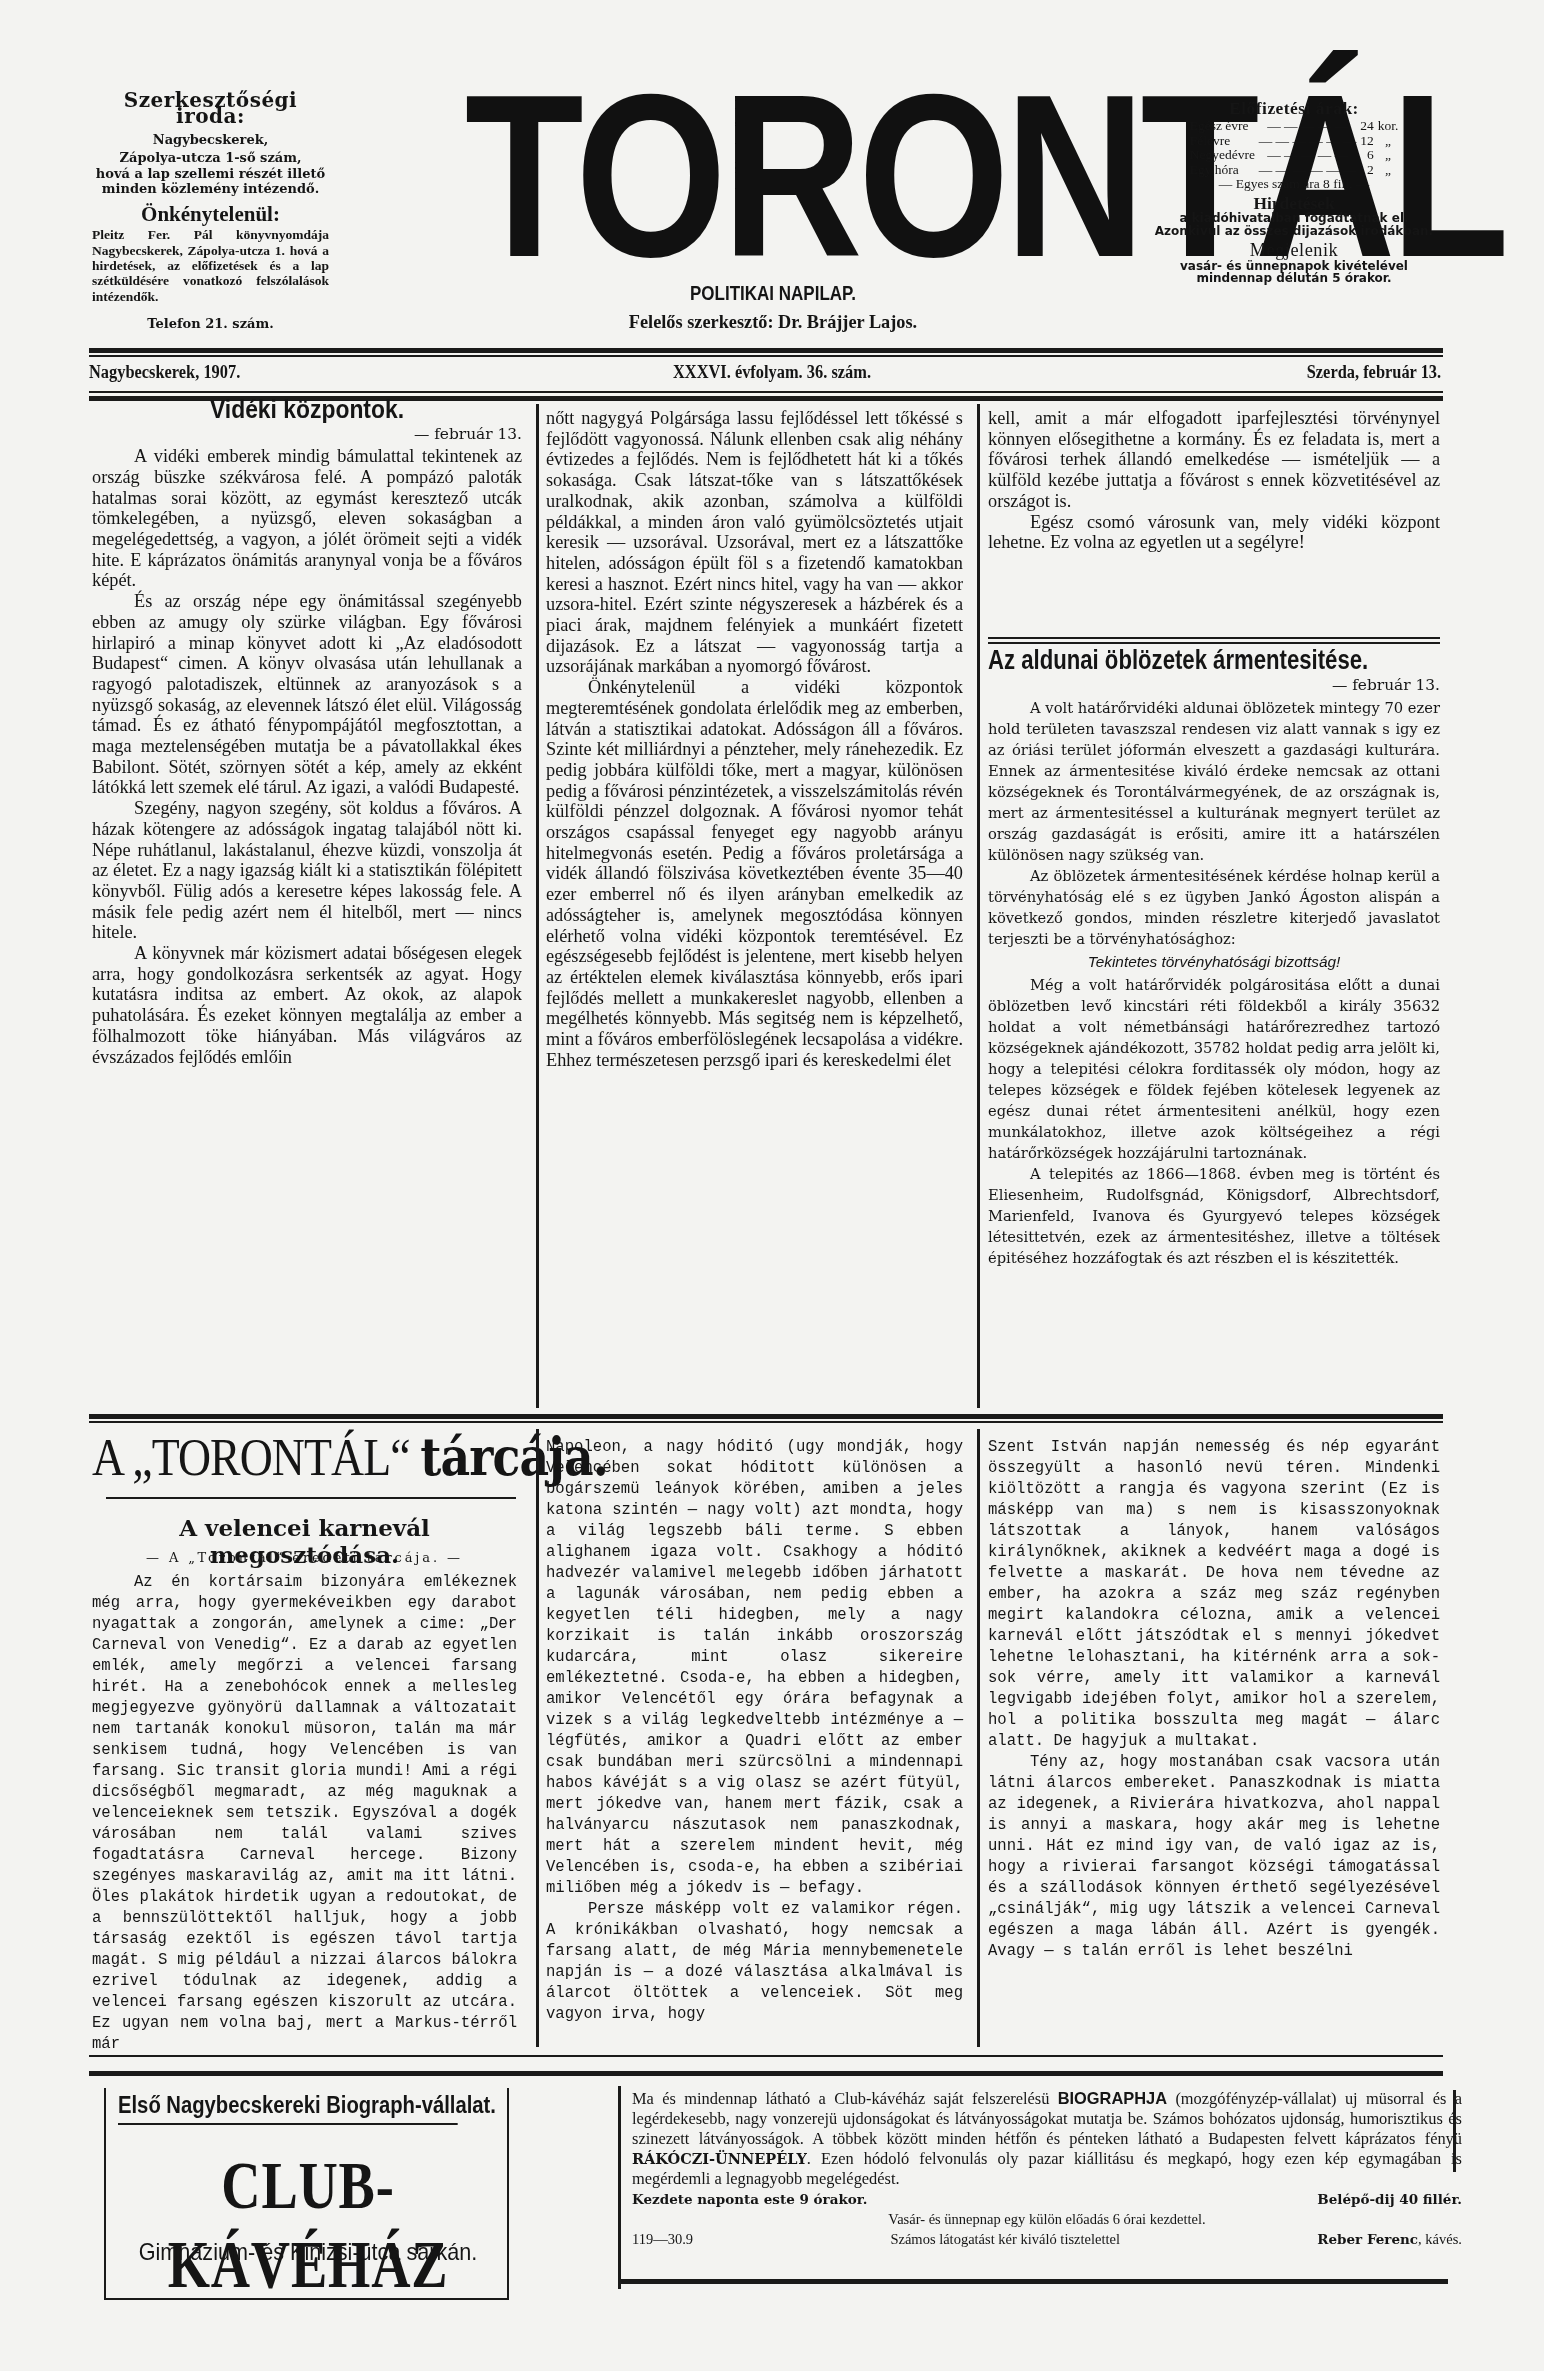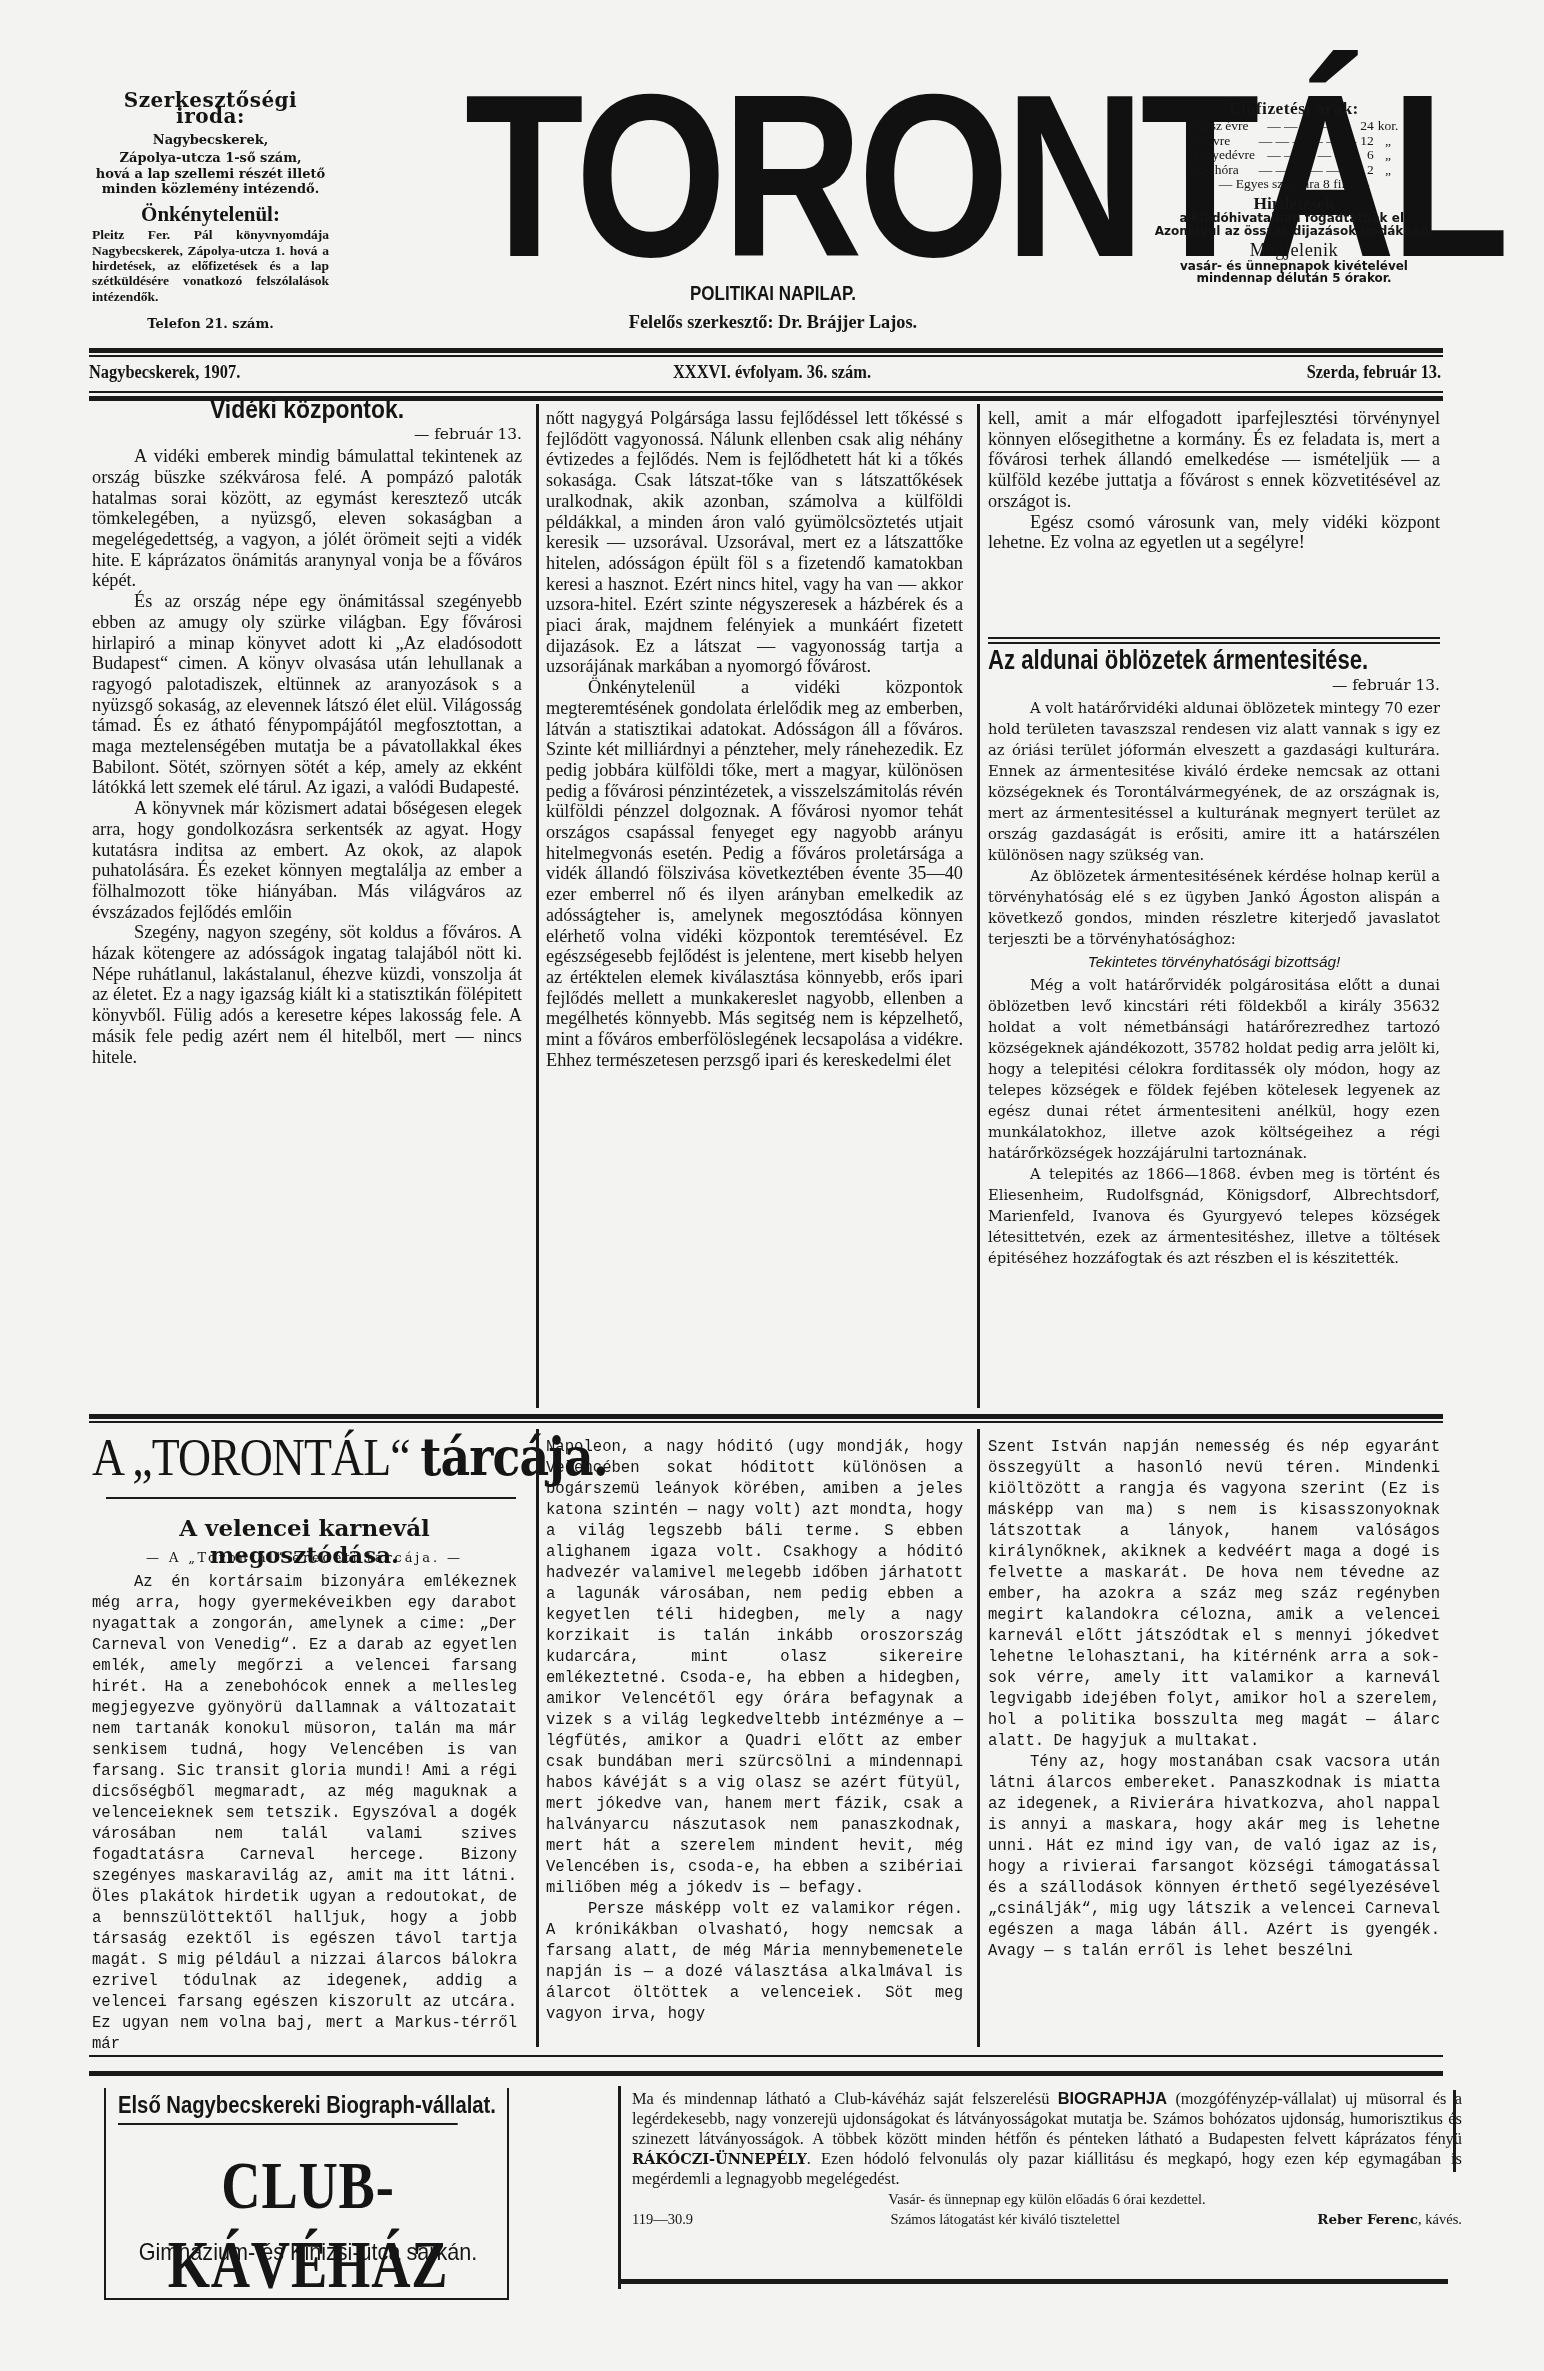--- a/index.html
+++ b/index.html
@@ -112,22 +112,22 @@
 <div class="rule thick" style="left:89px;top:396px;width:1354px;"></div>
 
 <div class="vrule" style="left:536px;top:404px;height:1004px;"></div>
 <div class="vrule" style="left:977px;top:404px;height:1004px;"></div>
 
 <div class="col" style="left:92px;top:399px;width:430px;">
   <div class="hl">Vidéki központok.</div>
   <div class="date">— február 13.</div>
   <p>A vidéki emberek mindig bámulattal tekintenek az ország büszke székvárosa felé. A pompázó paloták hatalmas sorai között, az egymást keresztező utcák tömkelegében, a nyüzsgő, eleven sokaságban a megelégedettség, a vagyon, a jólét örömeit sejti a vidék hite. E káprázatos önámitás aranynyal vonja be a főváros képét.</p>
   <p>És az ország népe egy önámitással szegényebb ebben az amugy oly szürke világban. Egy fővárosi hirlapiró a minap könyvet adott ki „Az eladósodott Budapest“ cimen. A könyv olvasása után lehullanak a ragyogó palotadiszek, eltünnek az aranyozások s a nyüzsgő sokaság, az elevennek látszó élet elül. Világosság támad. És ez átható fénypompájától megfosztottan, a maga meztelenségében mutatja be a pávatollakkal ékes Babilont. Sötét, szörnyen sötét a kép, amely az ekként látókká lett szemek elé tárul. Az igazi, a valódi Budapesté.</p>
+  <p>Szegény, nagyon szegény, söt koldus a főváros. A házak kötengere az adósságok ingatag talajából nött ki. Népe ruhátlanul, lakástalanul, éhezve küzdi, vonszolja át az életet. Ez a nagy igazság kiált ki a statisztikán fölépitett könyvből. Fülig adós a keresetre képes lakosság fele. A másik fele pedig azért nem él hitelből, mert — nincs hitele.</p>
   <p>A könyvnek már közismert adatai bőségesen elegek arra, hogy gondolkozásra serkentsék az agyat. Hogy kutatásra inditsa az embert. Az okok, az alapok puhatolására. És ezeket könnyen megtalálja az ember a fölhalmozott töke hiányában. Más világváros az évszázados fejlődés emlőin</p>
-  <p>Szegény, nagyon szegény, söt koldus a főváros. A házak kötengere az adósságok ingatag talajából nött ki. Népe ruhátlanul, lakástalanul, éhezve küzdi, vonszolja át az életet. Ez a nagy igazság kiált ki a statisztikán fölépitett könyvből. Fülig adós a keresetre képes lakosság fele. A másik fele pedig azért nem él hitelből, mert — nincs hitele.</p>
 </div>
 
 <div class="col" style="left:546px;top:408px;width:417px;">
   <p class="ni">nőtt nagygyá Polgársága lassu fejlődéssel lett tőkéssé s fejlődött vagyonossá. Nálunk ellenben csak alig néhány évtizedes a fejlődés. Nem is fejlődhetett hát ki a tőkés sokasága. Csak látszat-tőke van s látszattőkések uralkodnak, akik azonban, számolva a külföldi példákkal, a minden áron való gyümölcsöztetés utjait keresik — uzsorával. Uzsorával, mert ez a látszattőke hitelen, adósságon épült föl s a fizetendő kamatokban keresi a hasznot. Ezért nincs hitel, vagy ha van — akkor uzsora-hitel. Ezért szinte négyszeresek a házbérek és a piaci árak, majdnem felényiek a munkáért fizetett dijazások. Ez a látszat — vagyonosság tartja a uzsorájának markában a nyomorgó fővárost.</p>
   <p>Önkénytelenül a vidéki központok megteremtésének gondolata érlelődik meg az emberben, látván a statisztikai adatokat. Adósságon áll a főváros. Szinte két milliárdnyi a pénzteher, mely ránehezedik. Ez pedig jobbára külföldi tőke, mert a magyar, különösen pedig a fővárosi pénzintézetek, a visszelszámitolás révén külföldi pénzzel dolgoznak. A fővárosi nyomor tehát országos csapással fenyeget egy nagyobb arányu hitelmegvonás esetén. Pedig a főváros proletársága a vidék állandó fölszivása következtében évente 35—40 ezer emberrel nő és ilyen arányban emelkedik az adósságteher is, amelynek megosztódása könnyen elérhető volna vidéki központok teremtésével. Ez egészségesebb fejlődést is jelentene, mert kisebb helyen az értéktelen elemek kiválasztása könnyebb, erős ipari fejlődés mellett a munkakereslet nagyobb, ellenben a megélhetés könnyebb. Más segitség nem is képzelhető, mint a főváros emberfölöslegének lecsapolása a vidékre. Ehhez természetesen perzsgő ipari és kereskedelmi élet</p>
 </div>
 
 <div class="col" style="left:988px;top:408px;width:452px;">
   <p class="ni">kell, amit a már elfogadott iparfejlesztési törvénynyel könnyen elősegithetne a kormány. És ez feladata is, mert a fővárosi terhek állandó emelkedése — ismételjük — a külföld kezébe juttatja a fővárost s ennek közvetitésével az országot is.</p>
   <p>Egész csomó városunk van, mely vidéki központ lehetne. Ez volna az egyetlen ut a segélyre!</p>
@@ -179,20 +179,24 @@
   <div class="c">CLUB-KÁVÉHÁZ</div>
   <div class="a">Gimnázium- és Kinizsi-utca sarkán.</div>
 </div>
 
 <div class="vrule" style="left:618px;top:2086px;height:203px;"></div>
 <div class="vrule" style="left:1453px;top:2090px;height:82px;"></div>
 <div class="rule thick" style="left:618px;top:2279px;width:830px;"></div>
 
 <div class="abs ad2">
   <div><span>Ma és mindennap látható a Club-kávéház saját felszerelésü </span><b style="font-family:'Liberation Sans',sans-serif;">BIOGRAPHJA</b><span> (mozgófényzép-vállalat) uj müsorral és a legérdekesebb, nagy vonzerejü ujdonságokat és látványosságokat mutatja be. Számos bohózatos ujdonság, humorisztikus és szinezett látványosságok. A többek között minden hétfőn és pénteken látható a Budapesten felvett káprázatos fényü </span><b style="font-family:'DejaVu Serif',serif;font-size:14.5px;">RÁKÓCZI-ÜNNEPÉLY</b><span>. Ezen hódoló felvonulás oly pazar kiállitásu és megkapó, hogy ezen kép egymagában is megérdemli a legnagyobb megelégedést.</span></div>
+  <div class="row">
+      <span>Kezdete naponta este 9 órakor.</span>
+      <span>Belépő-dij 40 fillér.</span>
+    </div>
   <div class="c">Vasár- és ünnepnap egy külön előadás 6 órai kezdettel.</div>
   <div style="display:flex;justify-content:space-between;font-size:14.5px;">
     <span>119—30.9</span>
     <span>Számos látogatást kér kiváló tisztelettel</span>
     <span><b style="font-family:'DejaVu Serif',serif;font-size:13.5px;">Reber Ferenc</b><span>, kávés.</span></span>
   </div>
 </div>
 
 
 </body></html>

